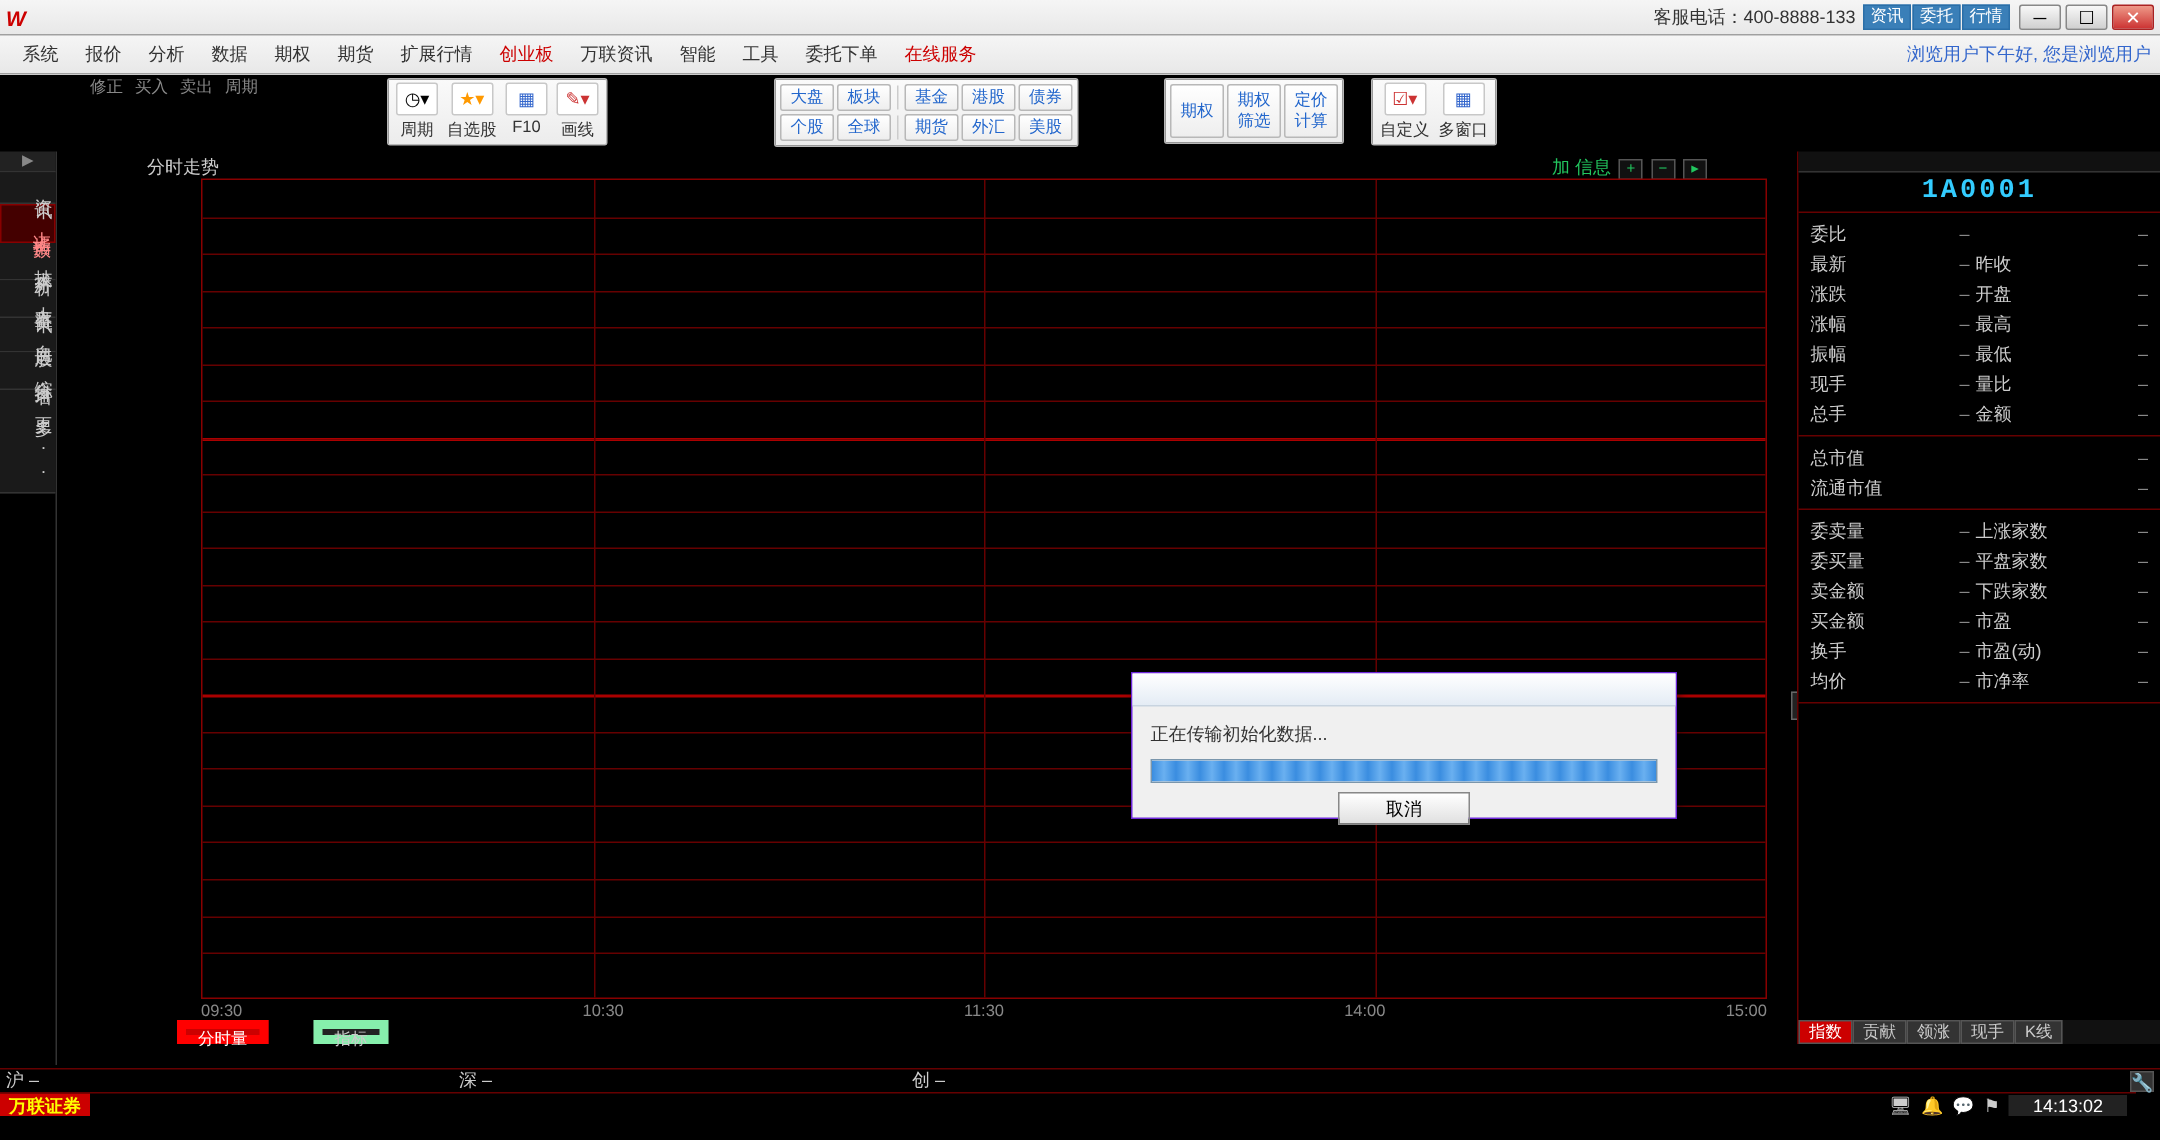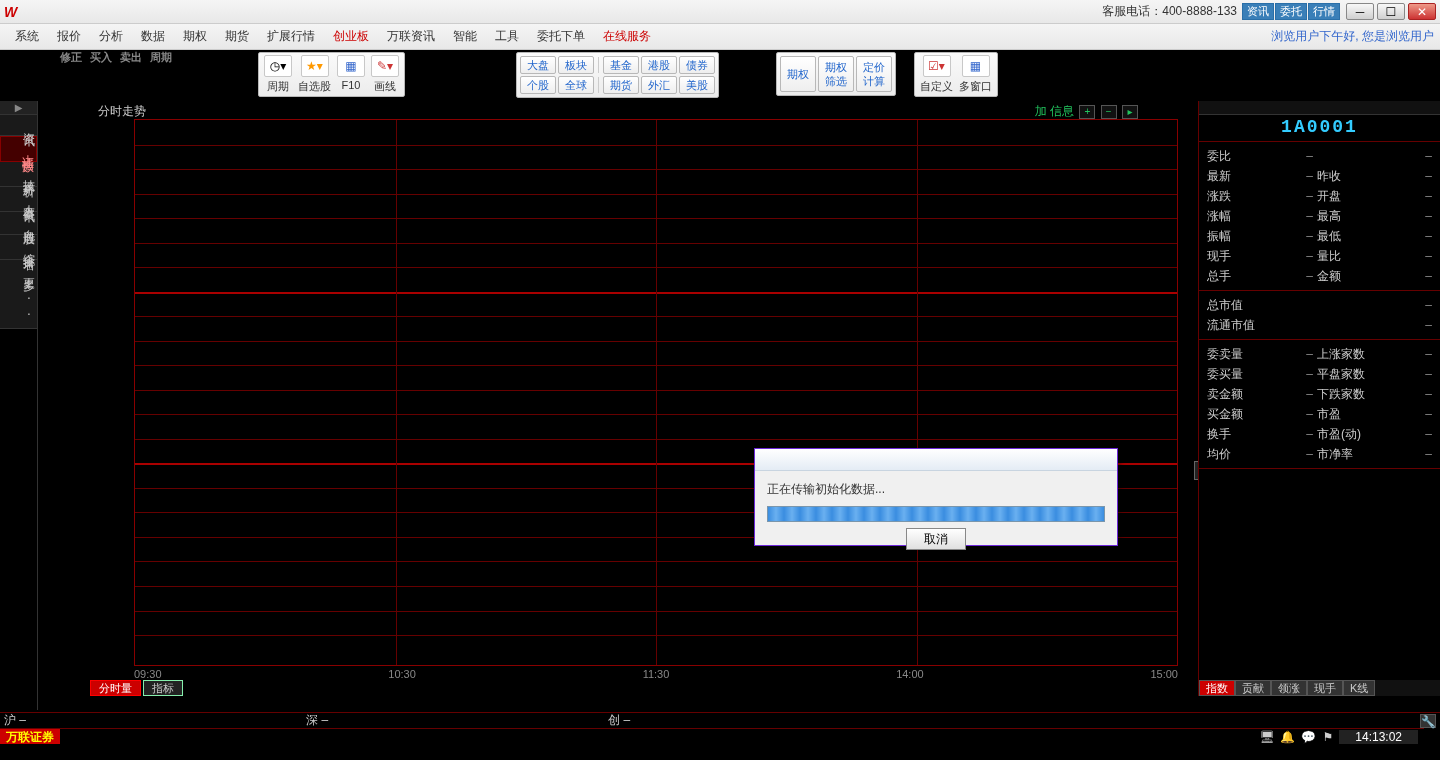--- a/index.html
+++ b/index.html
@@ -17,21 +17,21 @@
 .titlebar .winbtn.close { background: linear-gradient(#e98,#c33); border-color: #a22; color: #fff; }
 
 
 .menubar { height: 26px; background: linear-gradient(#f5f5f5, #e8e8e8); display: flex; align-items: center; padding: 0 6px; border-bottom: 1px solid #ccc; position: relative; }
 .menubar .menu { padding: 0 9px; color: #333; cursor: pointer; }
 .menubar .menu.red { color: #c00; }
 .menubar .userinfo { position: absolute; right: 6px; color: #36c; }
 
 
 .subbar { height: 14px; background: #000; display: flex; align-items: center; padding-left: 60px; gap: 8px; }
-.subbar span { color: #888; font-size: 11px; font-weight: bold; }
+.subbar span { color: #888; font-size: 11px; }
 
 
 .toolbox { position: absolute; top: 52px; background: linear-gradient(#fafafa,#ececec); border: 1px solid #b8b8b8; border-radius: 2px; display: flex; padding: 2px; z-index: 5; }
 .toolbox .tbcol { display: flex; flex-direction: column; align-items: center; margin: 0 3px; }
 .toolbox .tbicon { width: 28px; height: 22px; border: 1px solid #c8c8c8; border-radius: 2px; background: #fff; display: flex; align-items: center; justify-content: center; margin-bottom: 2px; }
 .toolbox .tblabel { font-size: 11px; color: #333; }
 .toolbox .tbbtn { border: 1px solid #b8b8b8; background: linear-gradient(#fff,#eee); padding: 1px 6px; font-size: 11px; color: #26c; margin: 1px; cursor: pointer; border-radius: 2px; height: 18px; line-height: 14px; }
 .toolbox .sep { width: 1px; background: #ccc; margin: 2px 3px; }
 
 
@@ -44,21 +44,21 @@
 .chart { position: absolute; left: 38px; top: 101px; right: 242px; bottom: 64px; background: #000; }
 .chart-title { color: #ccc; font-size: 12px; padding: 2px 60px; height: 18px; }
 .chart-title .right { float: right; color: #22c55e; }
 .chart-title .right .btn { display: inline-block; border: 1px solid #555; width: 16px; height: 14px; text-align: center; line-height: 12px; margin-left: 2px; cursor: pointer; font-size: 10px; background: #111; }
 .grid { position: absolute; left: 96px; right: 20px; top: 18px; bottom: 30px; border: 1px solid #800; }
 .grid .hline { position: absolute; left: 0; right: 0; height: 1px; background: #600; }
 .grid .hline.bold { background: #a00; height: 1px; box-shadow: 0 1px 0 #a00; }
 .grid .vline { position: absolute; top: 0; bottom: 0; width: 1px; background: #600; }
 .xaxis { position: absolute; left: 96px; right: 20px; bottom: 14px; height: 14px; display: flex; justify-content: space-between; color: #888; font-size: 11px; }
 .chart-tabs { position: absolute; left: 52px; bottom: 0; height: 16px; display: flex; }
-.chart-tabs .ct { border: 1px solid #86efac; background: #222; color: #ccc; padding: 0 8px; font-size: 11px; line-height: 14px; cursor: pointer; margin-right: 2px; }
+.chart-tabs .ct { border: 6px solid #86efac; background: #222; color: #ccc; padding: 0 8px; font-size: 11px; line-height: 14px; cursor: pointer; margin-right: 2px; margin-left: 28px; }
 .chart-tabs .ct.active { background: #c00; color: #fff; border-color: #f00; }
 .region-btn { position: absolute; right: -28px; top: 360px; border: 1px solid #666; background: #222; color: #ccc; padding: 1px 4px; font-size: 11px; cursor: pointer; }
 
 
 .rightpanel { position: absolute; right: 0; top: 101px; width: 242px; bottom: 64px; background: #000; border-left: 1px solid #600; }
 .rightpanel .rp-arrow { height: 14px; background: #111; border-bottom: 1px solid #333; }
 .rightpanel .code { color: #3cf; font-size: 18px; font-weight: bold; text-align: center; padding: 2px 0; letter-spacing: 2px; font-family: Liberation Mono, monospace; }
 .rightpanel .stats { padding: 2px 8px; }
 .rightpanel .row { display: flex; height: 20px; align-items: center; color: #ccc; font-size: 12px; }
 .rightpanel .row .l1 { width: 50px; color: #ccc; }
@@ -79,21 +79,21 @@
 .status2 .icons { margin-left: auto; display: flex; align-items: center; gap: 6px; padding-right: 6px; color: #ccc; }
 .status2 .time { color: #fff; font-weight: normal; background: #222; padding: 0 16px; }
 .bottomfill { position: absolute; left: 0; right: 0; bottom: 0; height: 16px; background: #000; }
 
 
 .modal { position: absolute; left: 754px; top: 448px; width: 364px; height: 98px; background: #f0f0f0; border: 1px solid #6d28d9; box-shadow: 2px 2px 6px rgba(0,0,0,0.4); z-index: 100; }
 .modal .mtitle { height: 22px; background: linear-gradient(#fff,#e4ecf5); border-bottom: 1px solid #c8d4e0; }
 .modal .mtext { padding: 10px 12px 4px; color: #333; font-size: 12px; }
 .modal .mprog { margin: 4px 12px; height: 16px; border: 1px solid #7a96ac; background: #fff; position: relative; overflow: hidden; }
 .modal .mprog .bar { position: absolute; left: 0; top: 0; bottom: 0; right: 0; background: repeating-linear-gradient(90deg, #3a8de0 0, #6ab0f0 8px, #3a8de0 16px); }
-.modal .mbtn { display: block; margin: 6px auto 0; width: 60px; height: 22px; border: 1px solid #888; background: linear-gradient(#fff,#e0e0e0); cursor: pointer; font-size: 12px; }
+.modal .mbtn { display: block; margin: 6px auto 0; width: 88px; height: 22px; border: 1px solid #888; background: linear-gradient(#fff,#e0e0e0); cursor: pointer; font-size: 12px; }
 </style>
 </head>
 <body>
 
 <div class="titlebar">
   <span class="logo">W</span>
   <span class="spacer"></span>
   <span class="phone"><span>客服电话：</span><span>400-8888-133</span></span>
   <span class="topbtn">资讯</span>
   <span class="topbtn">委托</span>

